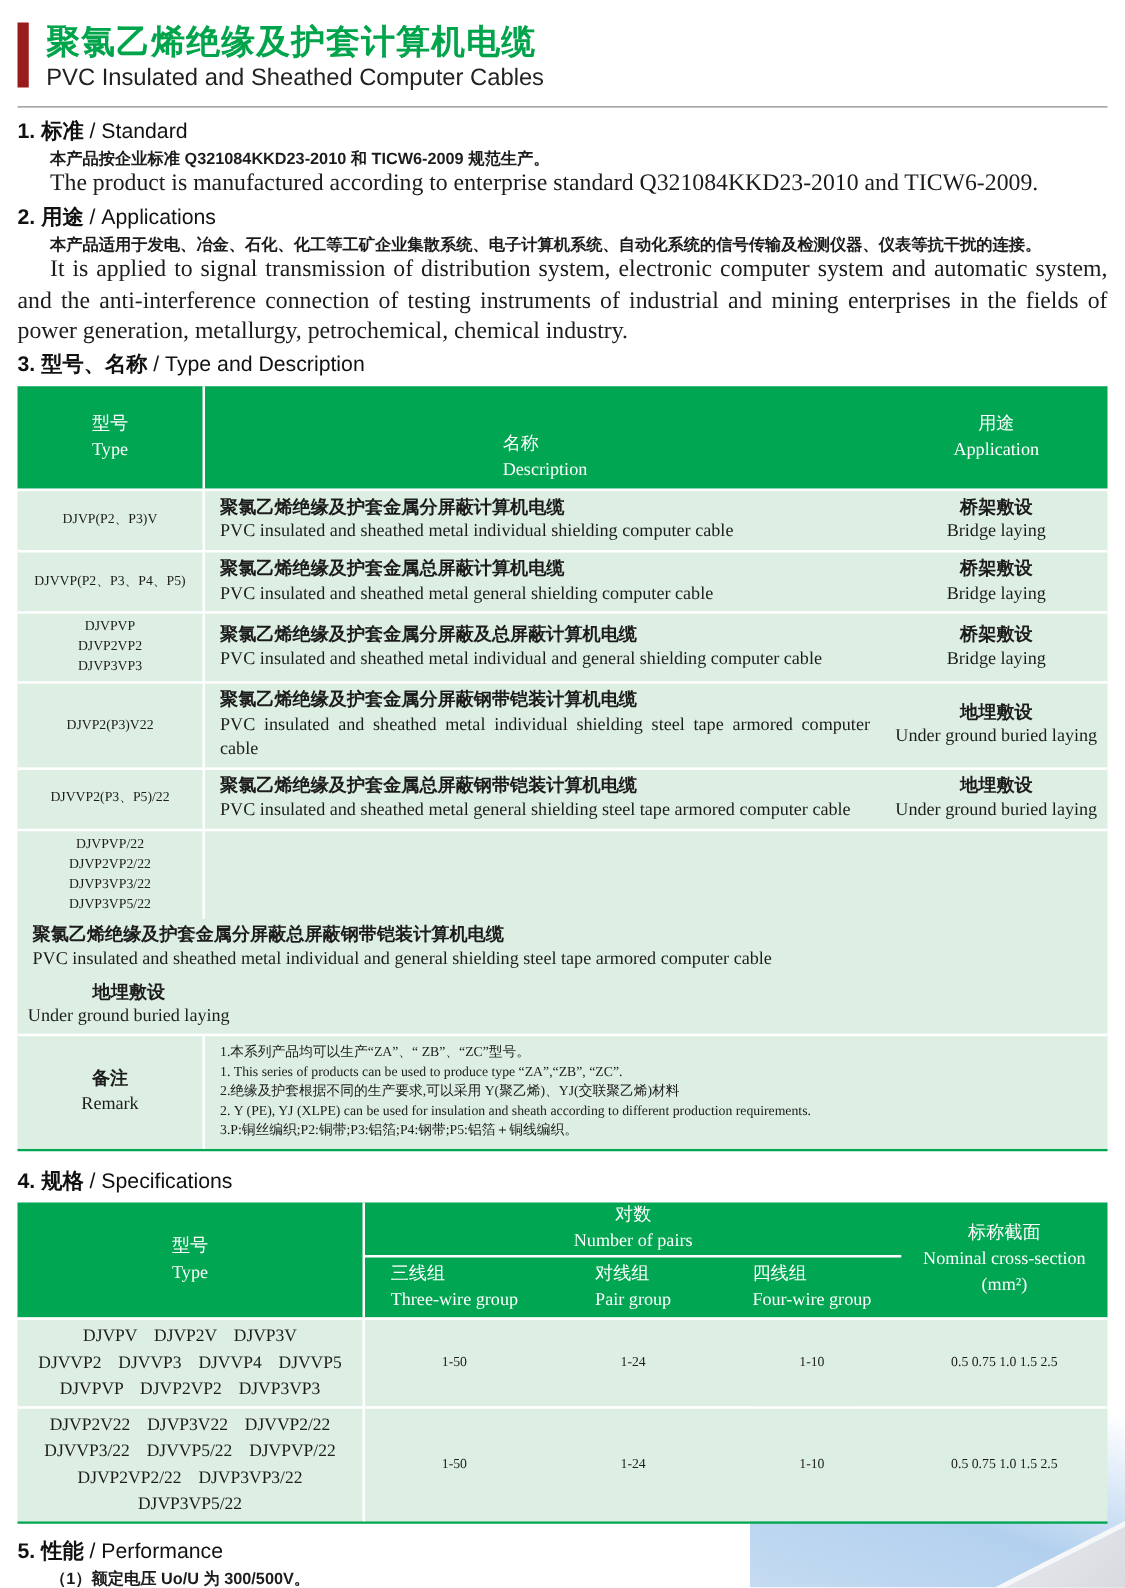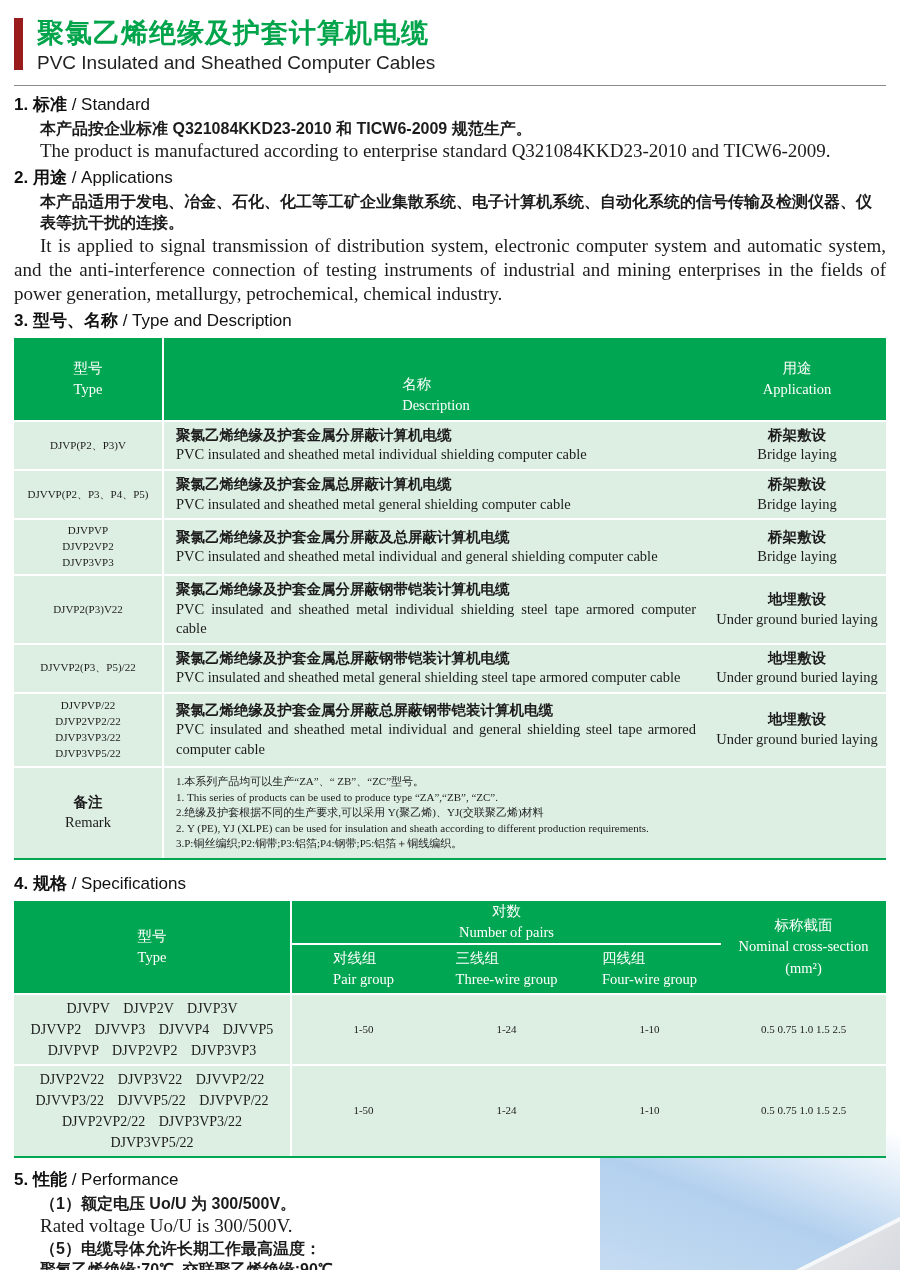--- a/index.html
+++ b/index.html
@@ -16,42 +16,42 @@
   .title-cn { font-size:27px; font-weight:bold; color:#00a44a; line-height:1.15; letter-spacing:1px; }
   .title-en { font-size:19px; color:#222; margin-top:3px; }
   .rule { border:none; border-top:1px solid #8a8a8a; margin:11px 0 7px; }
 
   
   .sh { font-size:17px; margin:3px 0 2px; color:#111; }
   .sh .cnp { font-weight:bold; }
   .sh .enp { font-weight:normal; }
 
   
-  .cn { font-weight:600; font-size:16px; line-height:1.32; margin-left:26px; }
+  .cn { font-weight:600; font-size:13px; line-height:1.32; margin-left:26px; }
   .en { font-family:"Liberation Serif", serif; font-size:19px; line-height:1.27; margin-left:26px; }
   .para { margin-left:0; text-indent:26px; text-align:justify; }
 
   
   .tbl { width:872px; border-bottom:2px solid #00a651; margin-top:6px; }
   .trow { display:flex; background:#ddeee3; border-top:2px solid #ffffff; }
   .thead { background:#00a651; color:#ffffff; border-top:none; }
   .cellc { display:flex; flex-direction:column; justify-content:center; align-items:center; text-align:center; padding:3px 4px; }
   .pre { white-space:pre-line; }
   .tcn { font-weight:600; font-size:14.5px; line-height:1.35; }
   .ten { font-family:"Liberation Serif", serif; font-size:14.5px; line-height:1.35; }
   .tser { font-family:"Liberation Serif", serif; font-size:11px; line-height:1.45; }
 
   
   .t1c1 { width:150px; flex:none; border-right:2px solid #ffffff; }
   .t1c2 { flex:1; display:flex; flex-direction:column; justify-content:center; padding:4px 12px; text-align:left; }
   .t1c2 .ten { text-align:justify; }
   .t1c3 { width:178px; flex:none; }
   .h2line { white-space:pre-line; font-size:14.5px; line-height:1.45; font-family:"Liberation Serif", serif; }
   .r1 { min-height:40px; } .r2 { min-height:40px; } .r3 { min-height:56px; }
-  .r4 { min-height:41px; } .r5 { min-height:41px; } .r6 { min-height:74px; }
+  .r4 { min-height:41px; } .r5 { min-height:41px; } .r6 { min-height:74px;flex-direction:column; }
   .rrem { min-height:92px; }
   .t1headrow { min-height:44px; }
   .remlines { font-size:11px; line-height:1.42; white-space:pre-line; text-align:left; font-family:"Liberation Serif", serif; }
   .remlines { font-weight:500; }
 
   
   .t2c1 { width:278px; flex:none; border-right:2px solid #ffffff; }
   .t2mid { width:429px; flex:none; display:flex; flex-direction:column; }
   .t2midtop { flex:1; display:flex; align-items:center; justify-content:center; }
   .t2subrow { display:flex; border-top:2px solid #ffffff; }
@@ -204,24 +204,24 @@
   <div class="sh" style="margin-top:12px;"><span class="cnp">4. 规格 </span><span class="enp">/ Specifications</span></div>
 
   <div class="tbl">
     <div class="trow thead t2headrow">
       <div class="t2c1 cellc h2line">型号
 Type</div>
       <div class="t2mid">
         <div class="t2midtop h2line" style="text-align:center;">对数
 Number of pairs</div>
         <div class="t2subrow">
+          <div class="t2sub h2line">三线组
+Three-wire group</div>
           <div class="t2sub h2line">对线组
 Pair group</div>
-          <div class="t2sub h2line">三线组
-Three-wire group</div>
           <div class="t2sub h2line">四线组
 Four-wire group</div>
         </div>
       </div>
       <div class="t2c4 cellc h2line">标称截面
 Nominal cross-section
 (mm²)</div>
     </div>
 
     <div class="trow t2bodyrow">

